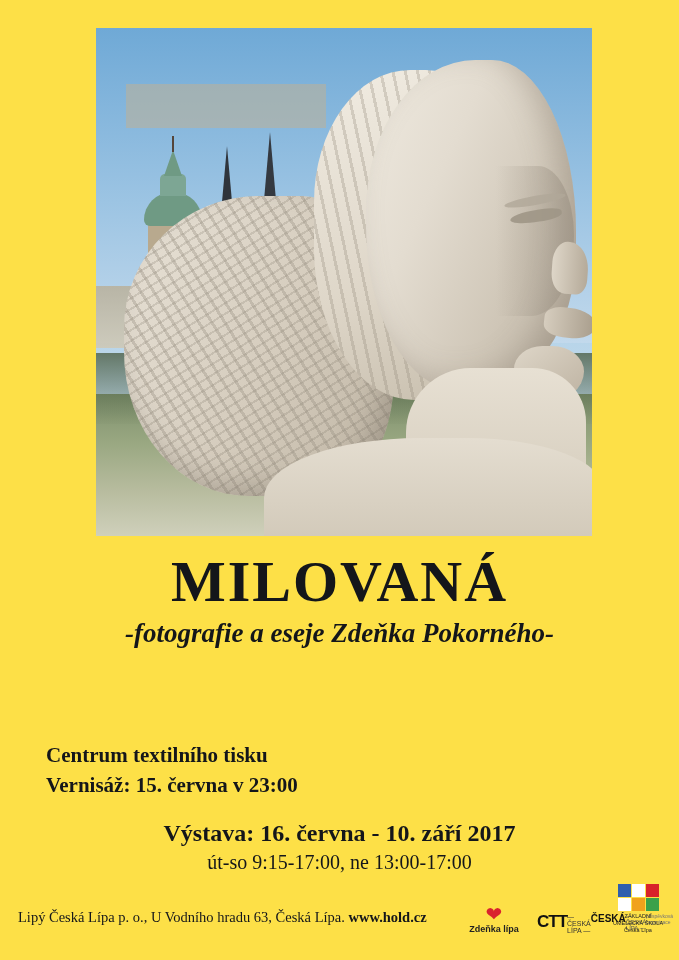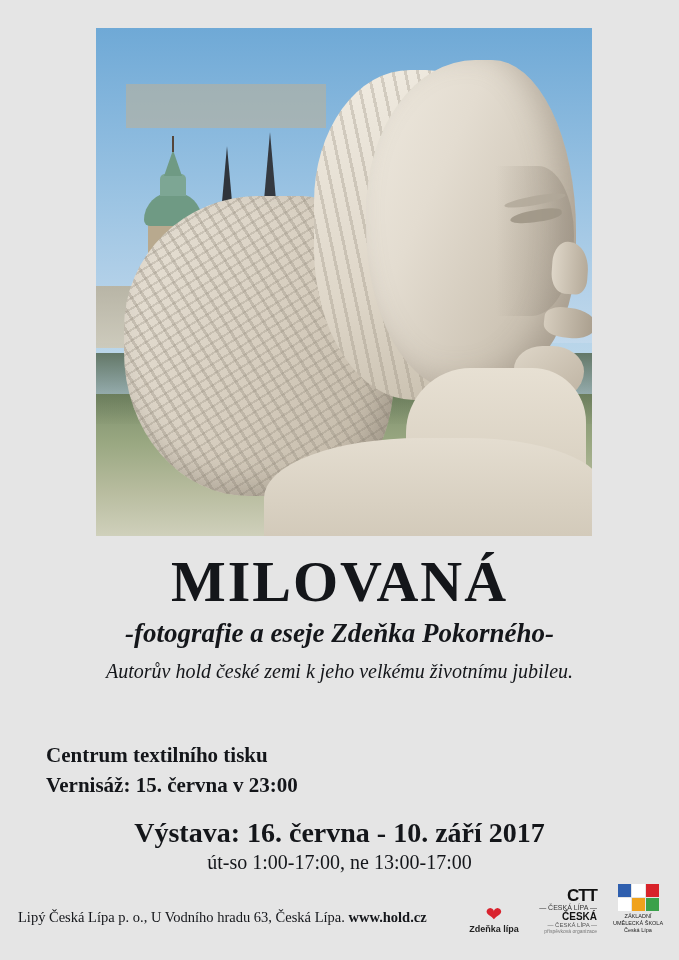--- a/index.html
+++ b/index.html
@@ -10,21 +10,21 @@
   body {
     width: 679px;
     height: 960px;
     overflow: hidden;
     font-family: "Liberation Serif", serif;
   }
   .poster {
     position: relative;
     width: 679px;
     height: 960px;
-    background: #e5e5e5;
+    background: #fde047;
     overflow: hidden;
   }
 
   
   .photo {
     position: absolute;
     left: 96px;
     top: 28px;
     width: 496px;
     height: 508px;
@@ -331,21 +331,21 @@
   .info .bold { font-weight: 700; }
 
   .dates {
     position: absolute;
     left: 0;
     top: 818px;
     width: 100%;
     text-align: center;
   }
   .dates .d1 {
-    font-size: 28px;
+    font-size: 24px;
     font-weight: 700;
     color: #14161a;
     line-height: 30px;
   }
   .dates .d2 {
     font-size: 20px;
     color: #14161a;
     line-height: 28px;
   }
 
@@ -387,22 +387,22 @@
     line-height: 20px;
   }
   .logo-ceska-lipa .name {
     font-size: 9px;
     font-weight: 700;
     color: #222;
     font-family: "Liberation Sans", sans-serif;
   }
   .logo-ctt {
     display: flex;
-    flex-direction: column;
-    align-items: flex-end;
+    flex-direction: row;
+    align-items: flex-start;
     width: 60px;
   }
   .logo-ctt .mark {
     font-size: 17px;
     font-weight: 700;
     letter-spacing: -1px;
     color: #111;
     font-family: "Liberation Sans", sans-serif;
     line-height: 17px;
   }
@@ -493,30 +493,29 @@
       <div class="st-nose"></div>
       <div class="st-lips"></div>
       <div class="st-chin"></div>
       <div class="st-neck"></div>
       <div class="st-shoulder"></div>
     </div>
   </div>
 
   <div class="title">MILOVANÁ</div>
   <div class="subtitle">-fotografie a eseje Zdeňka Pokorného-</div>
-  <div class="tagline">Autorův hold české zemi k jeho velkému životnímu jubileu.</div>
 
   <div class="info">
     <div class="line bold">Centrum textilního tisku</div>
     <div class="line bold">Vernisáž: 15. června v 23:00</div>
   </div>
 
   <div class="dates">
     <div class="d1">Výstava: 16. června - 10. září 2017</div>
-    <div class="d2">út-so 1:00-17:00, ne 13:00-17:00</div>
+    <div class="d2">út-so 9:15-17:00, ne 13:00-17:00</div>
   </div>
 
   <div class="footer">
     <div class="footer-text">
       <span>Lipý Česká Lípa p. o., U Vodního hradu 63, Česká Lípa.</span>
       <span class="url">www.hold.cz</span>
     </div>
 
     <div class="logos">
       <div class="logo-ceska-lipa">

